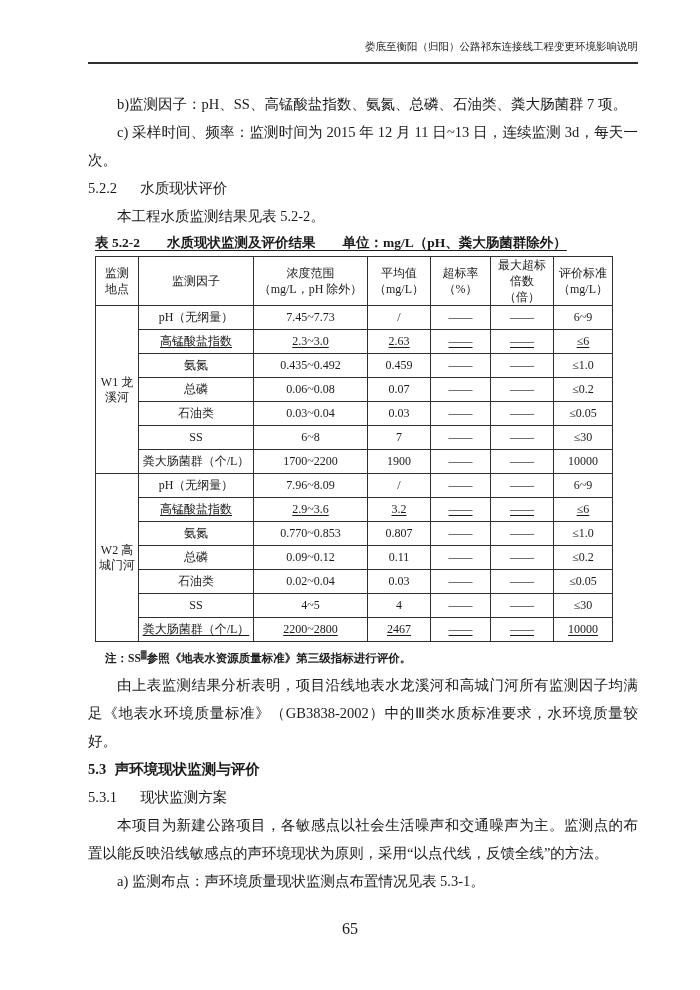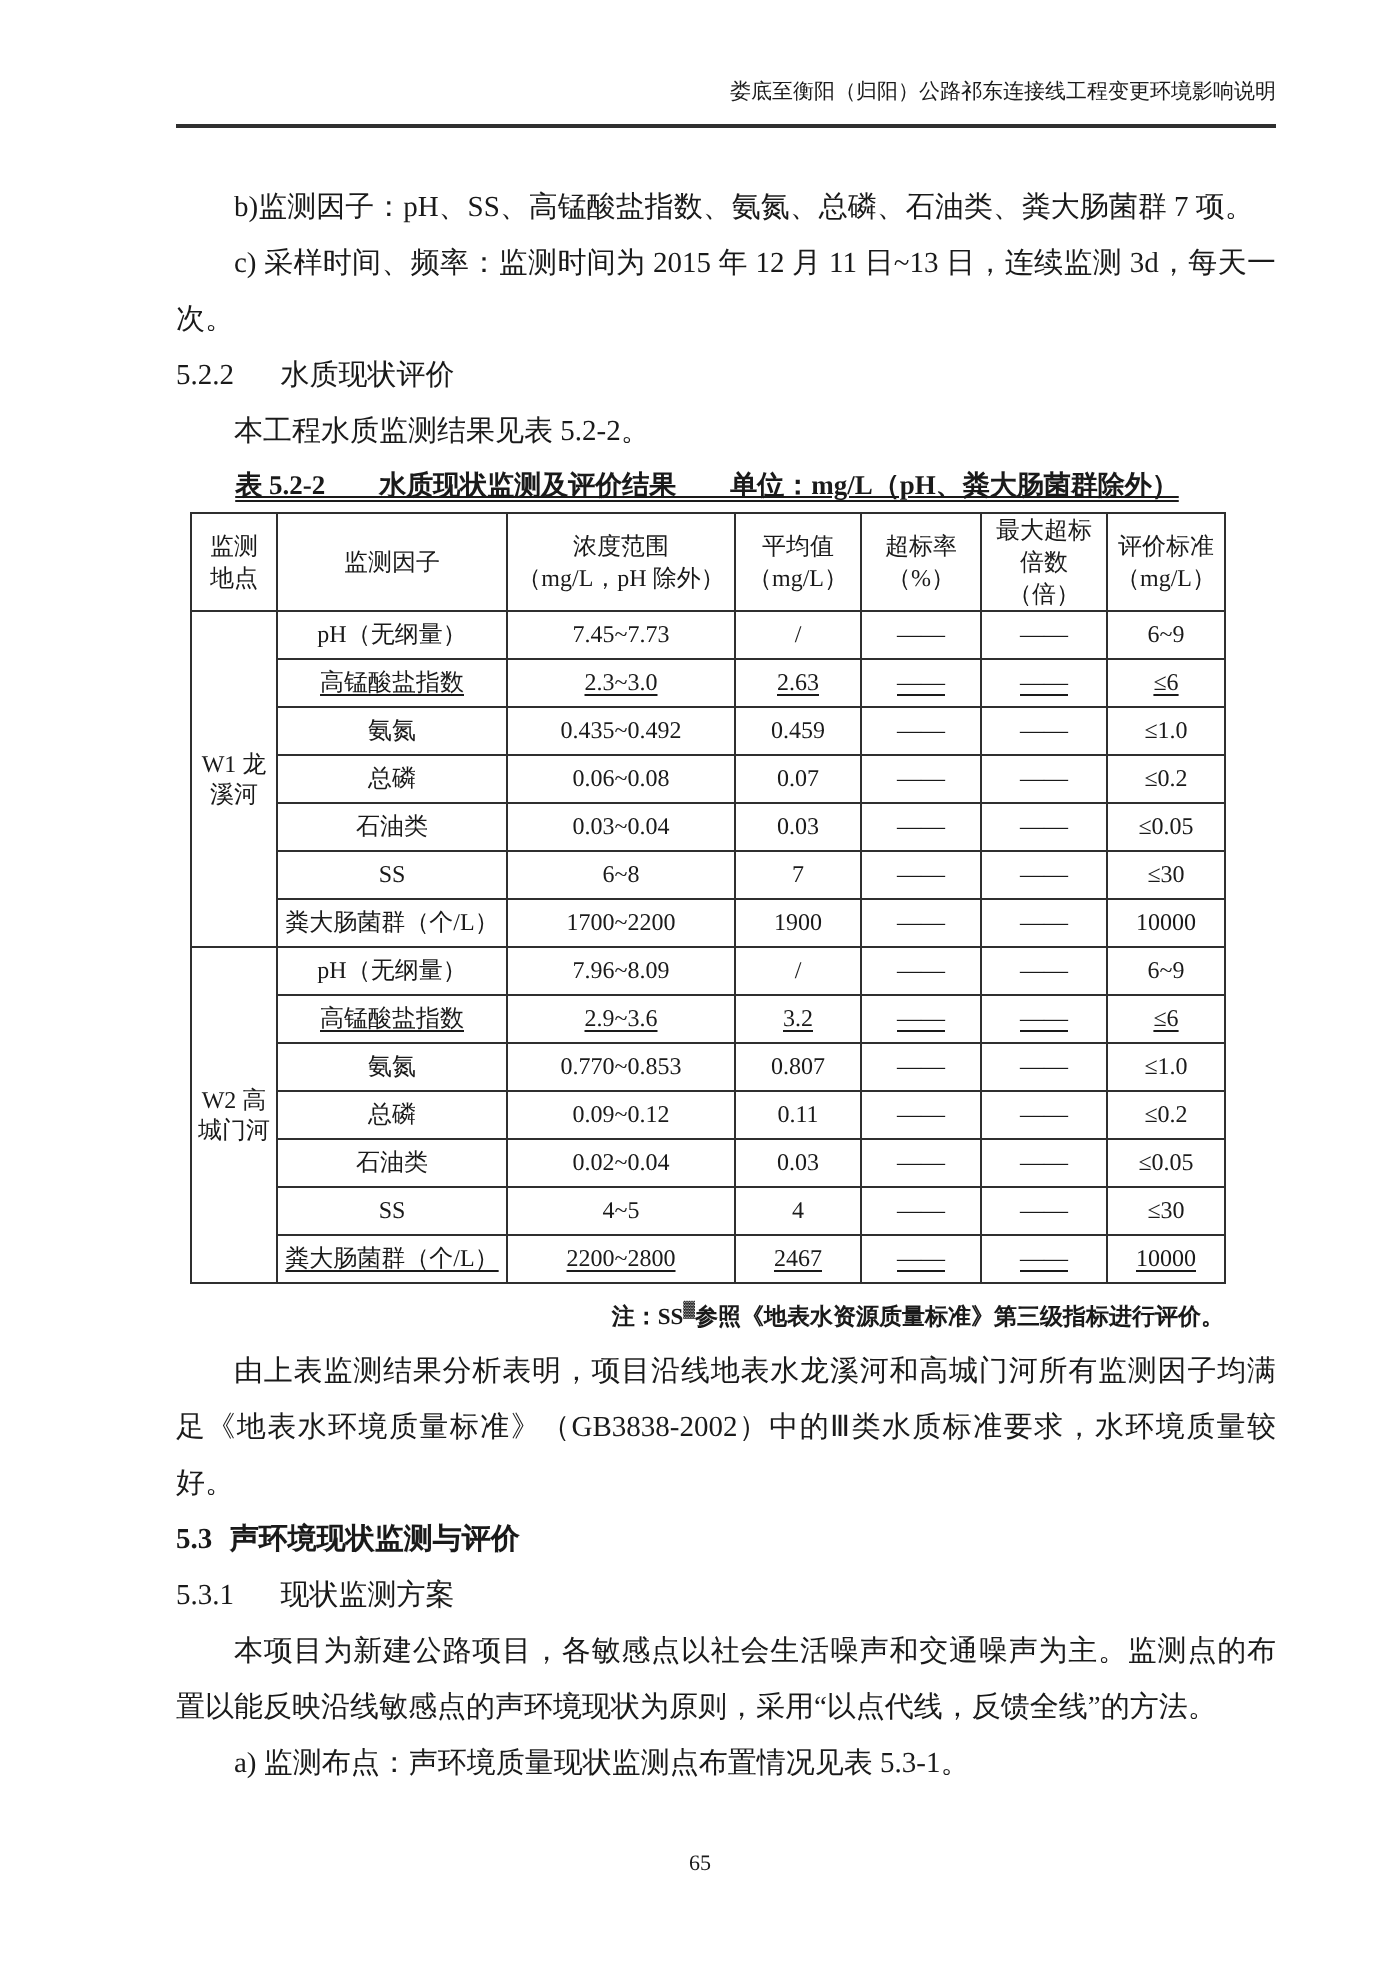--- a/index.html
+++ b/index.html
@@ -19,41 +19,41 @@
   }
   .content { position:absolute; left:88px; top:90px; width:550px; }
   .para { margin:0; font-size:14.5px; line-height:28px; text-align:justify; }
   .indent { text-indent:2em;font-family:Liberation Serif, serif; }
   .sec { margin:0; font-size:14.5px; line-height:28px; }
   .sec .gap-wide { margin-left:1.6em; }
   .sec .gap-narrow { margin-left:0.6em; }
   .bold { font-weight:bold; }
   .table-wrap { width:517px; margin-left:7px; }
   .caption {
-    text-align:center; font-weight:bold; font-size:13.5px;
-    line-height:26px; margin:0;text-decoration:underline;
+    font-weight:bold; font-size:13.5px;
+    line-height:26px; margin:0;
   }
   .caption span { text-decoration:underline; text-underline-offset:3px; }
   table.wq { border-collapse:collapse; width:517px; table-layout:fixed; }
   table.wq th, table.wq td {
     border:1px solid #2f2f2f; font-size:12px; text-align:center;
     padding:0 2px; font-weight:normal; overflow:hidden;
   }
   table.wq th { white-space:pre-line; height:36px; line-height:16px; }
   table.wq td { height:23px; line-height:15px; }
   td.site { font-size:12px; line-height:16px;font-family:Liberation Serif, serif; }
   .u { text-decoration:underline; text-underline-offset:2px; }
   .note {
     margin:3px 0 3px 10px; font-size:11.5px; font-weight:bold;
-    line-height:20px; text-align:right;
+    line-height:20px; text-align:left;
   }
   .note .sup { font-size:8px; vertical-align:super; }
   .page-num {
     position:absolute; left:0; right:0; bottom:52px;
-    text-align:center; font-size:11px;
+    text-align:center; font-size:16px;
   }
 </style>
 </head>
 <body>
 
 <div class="page">
 
   <div class="header">
     <span>娄底至衡阳（归阳）公路祁东连接线工程变更环境影响说明</span>
   </div>

